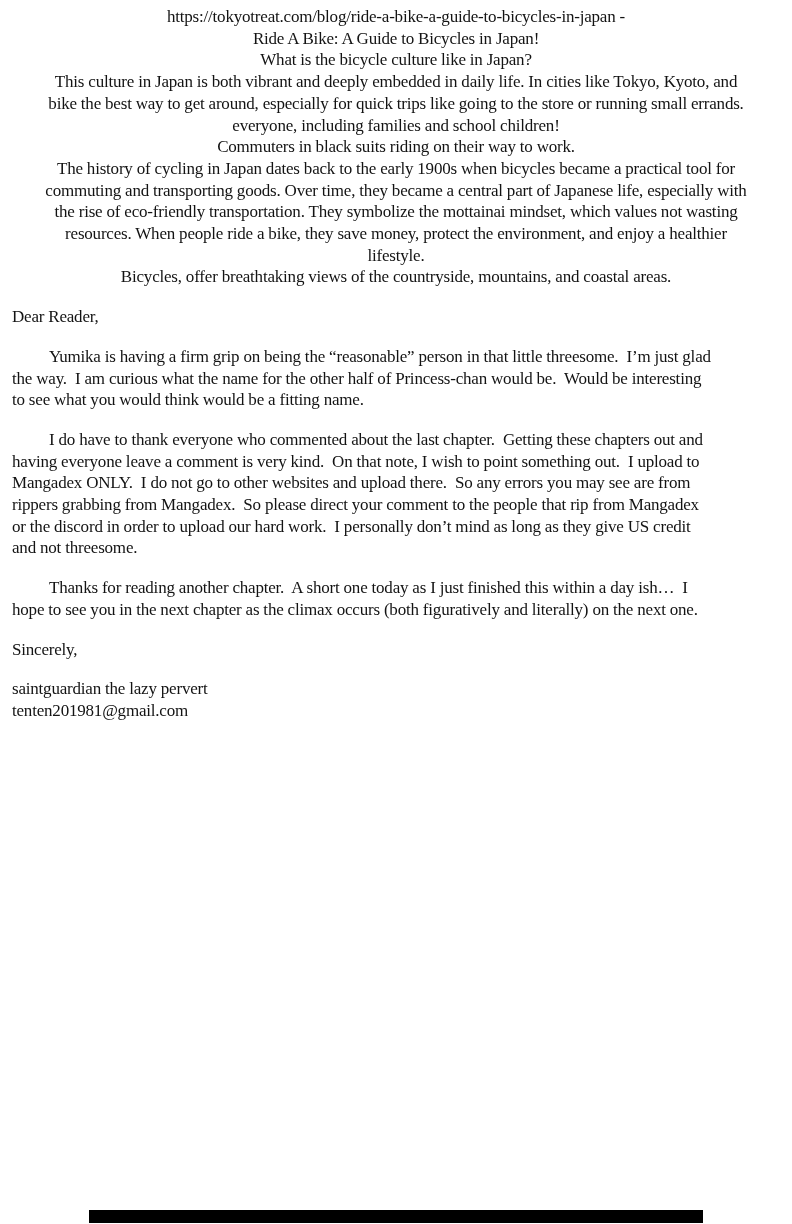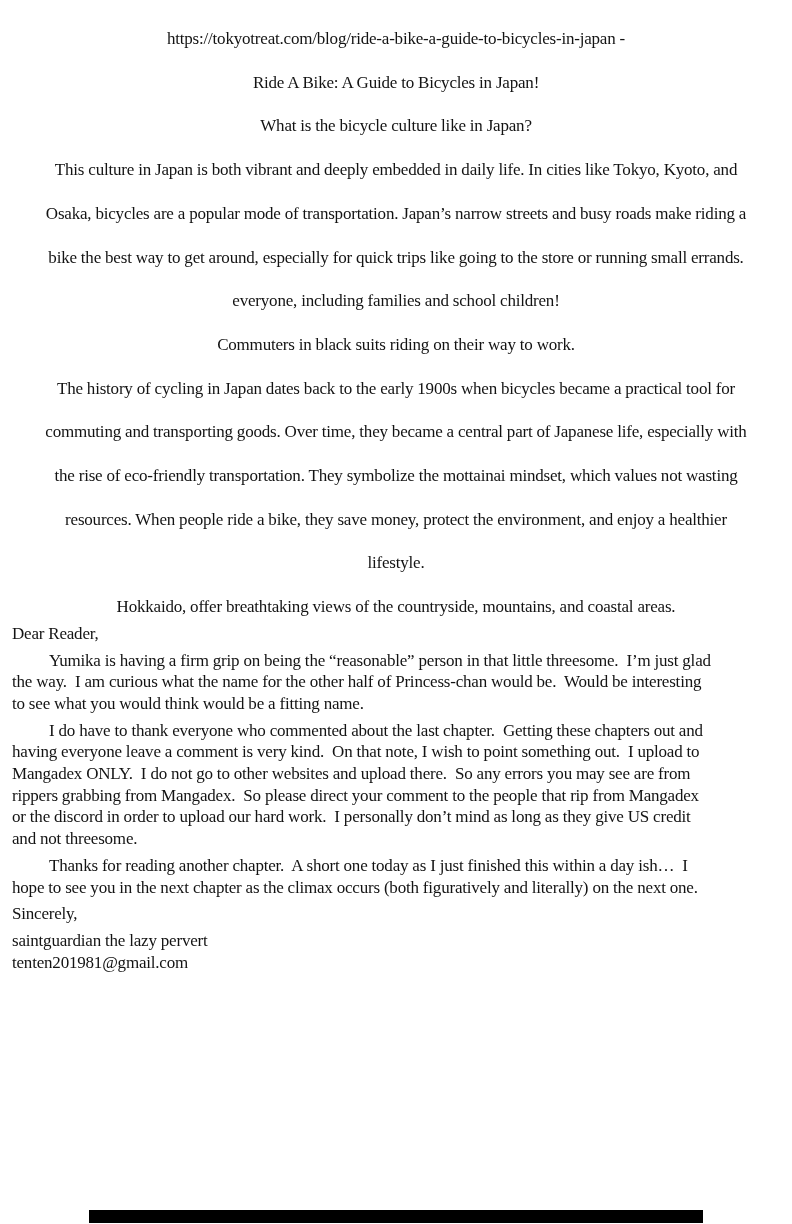--- a/index.html
+++ b/index.html
@@ -10,53 +10,52 @@
     background: #ffffff;
     overflow: hidden;
     font-family: "Liberation Serif", "DejaVu Serif", serif;
     font-size: 17px;
     line-height: 21.7px;
     color: #131313;
     letter-spacing: -0.2px;
   }
   .content { padding: 6px 12px 0 12px; }
   .line { white-space: pre; }
-  .center-block .line { text-align: center; margin-top: 22px; }
+  .center-block .line { text-align: center; }
   .para .line.indent { padding-left: 37px; font-family: Liberation Serif, serif; }
-  .gap { margin-top: 5px; }
+  .gap { margin-top: 18px; }
   .bottom-bar {
     position: absolute;
     left: 89px;
     top: 1210px;
     width: 614px;
     height: 13px;
     background: #000000;
   }
 </style>
 </head>
 <body>
 
 <div class="page">
   <div class="content">
 
     <div class="center-block">
         <div class="line">https://tokyotreat.com/blog/ride-a-bike-a-guide-to-bicycles-in-japan -</div>
         <div class="line">Ride A Bike: A Guide to Bicycles in Japan!</div>
         <div class="line">What is the bicycle culture like in Japan?</div>
         <div class="line">This culture in Japan is both vibrant and deeply embedded in daily life. In cities like Tokyo, Kyoto, and</div>
-        <div class="line">Osaka, bicycles are a popular mode of transportation. Japan’s narrow streets and busy roads make riding a</div>
         <div class="line">bike the best way to get around, especially for quick trips like going to the store or running small errands.</div>
         <div class="line">everyone, including families and school children!</div>
         <div class="line">Commuters in black suits riding on their way to work.</div>
         <div class="line">The history of cycling in Japan dates back to the early 1900s when bicycles became a practical tool for</div>
         <div class="line">commuting and transporting goods. Over time, they became a central part of Japanese life, especially with</div>
         <div class="line">the rise of eco-friendly transportation. They symbolize the mottainai mindset, which values not wasting</div>
         <div class="line">resources. When people ride a bike, they save money, protect the environment, and enjoy a healthier</div>
         <div class="line">lifestyle.</div>
-        <div class="line">Hokkaido, offer breathtaking views of the countryside, mountains, and coastal areas.</div>
+        <div class="line">Bicycles, offer breathtaking views of the countryside, mountains, and coastal areas.</div>
       </div>
 
     <div class="gap line">Dear Reader,</div>
 
     <div class="gap para">
         <div class="line indent">Yumika is having a firm grip on being the “reasonable” person in that little threesome.  I’m just glad</div>
         <div class="line">the way.  I am curious what the name for the other half of Princess-chan would be.  Would be interesting</div>
         <div class="line">to see what you would think would be a fitting name.</div>
       </div>
 

